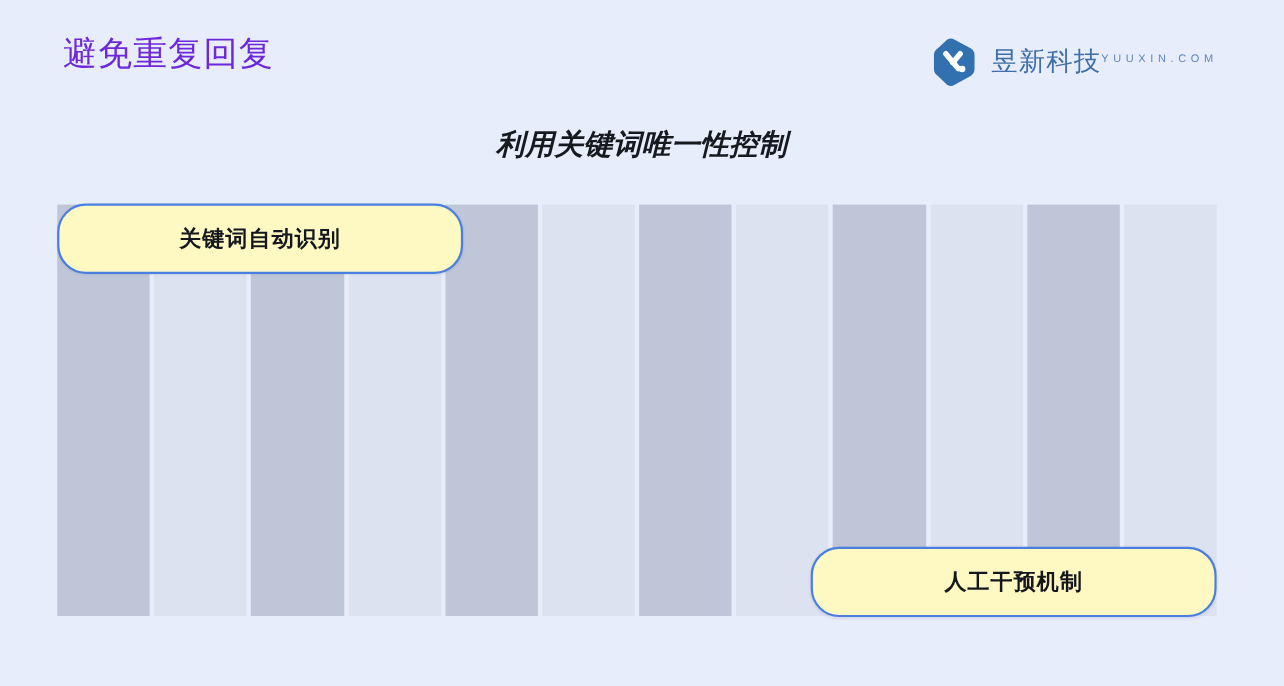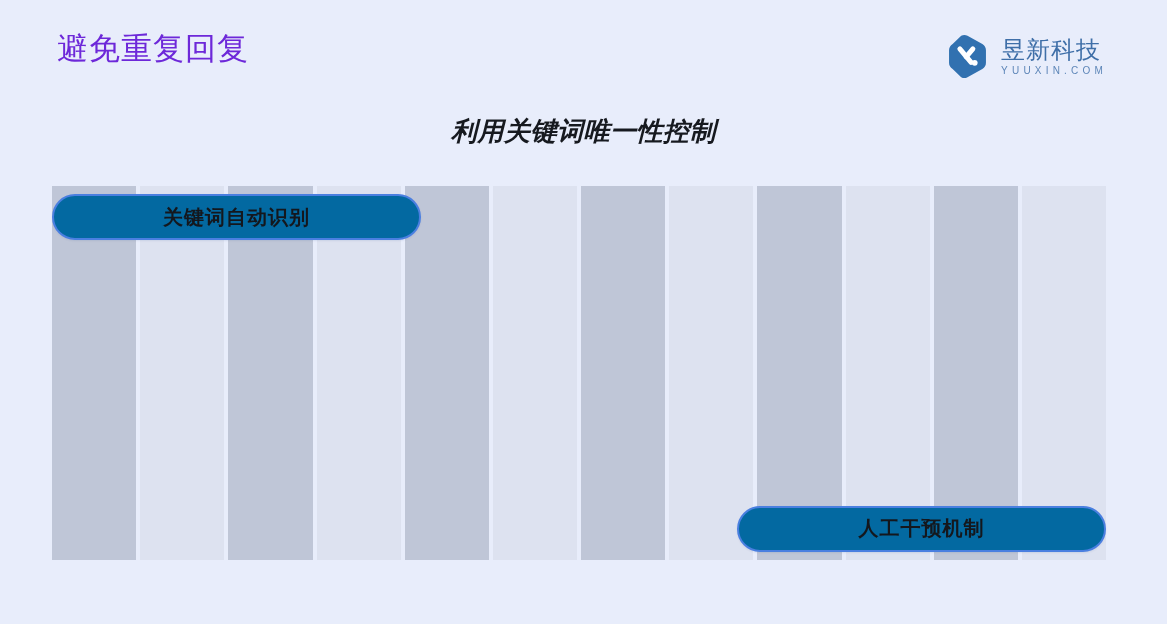--- a/index.html
+++ b/index.html
@@ -38,21 +38,21 @@
   }
 
   .brand-mark {
     width: 45px;
     height: 45px;
     flex: 0 0 auto;
   }
 
   .brand-text {
     display: flex;
-    flex-direction: column;
+    flex-direction: row;
     justify-content: center;
     line-height: 1;
   }
 
   .brand-name {
     font-size: 24px;
     color: #3f6fa8;
     letter-spacing: 1px;
     font-weight: 500;
     white-space: nowrap;
@@ -105,22 +105,22 @@
   .grid-band.dark  { background: #bfc6d7; }
   .grid-band.light { background: #dde2f0; }
 
   .bars-layer {
     position: absolute;
     inset: 0;
   }
 
   .bar-pill {
     position: absolute;
-    height: 46px;
-    background: #0369a1;
+    height: 64px;
+    background: #fef9c3;
     border: 2.5px solid #4a7fe0;
     border-radius: 26px;
     display: flex;
     align-items: center;
     justify-content: center;
     box-shadow: 0 1px 2px rgba(40,70,140,0.10);
   }
 
   .bar-label {
     font-size: 20px;

